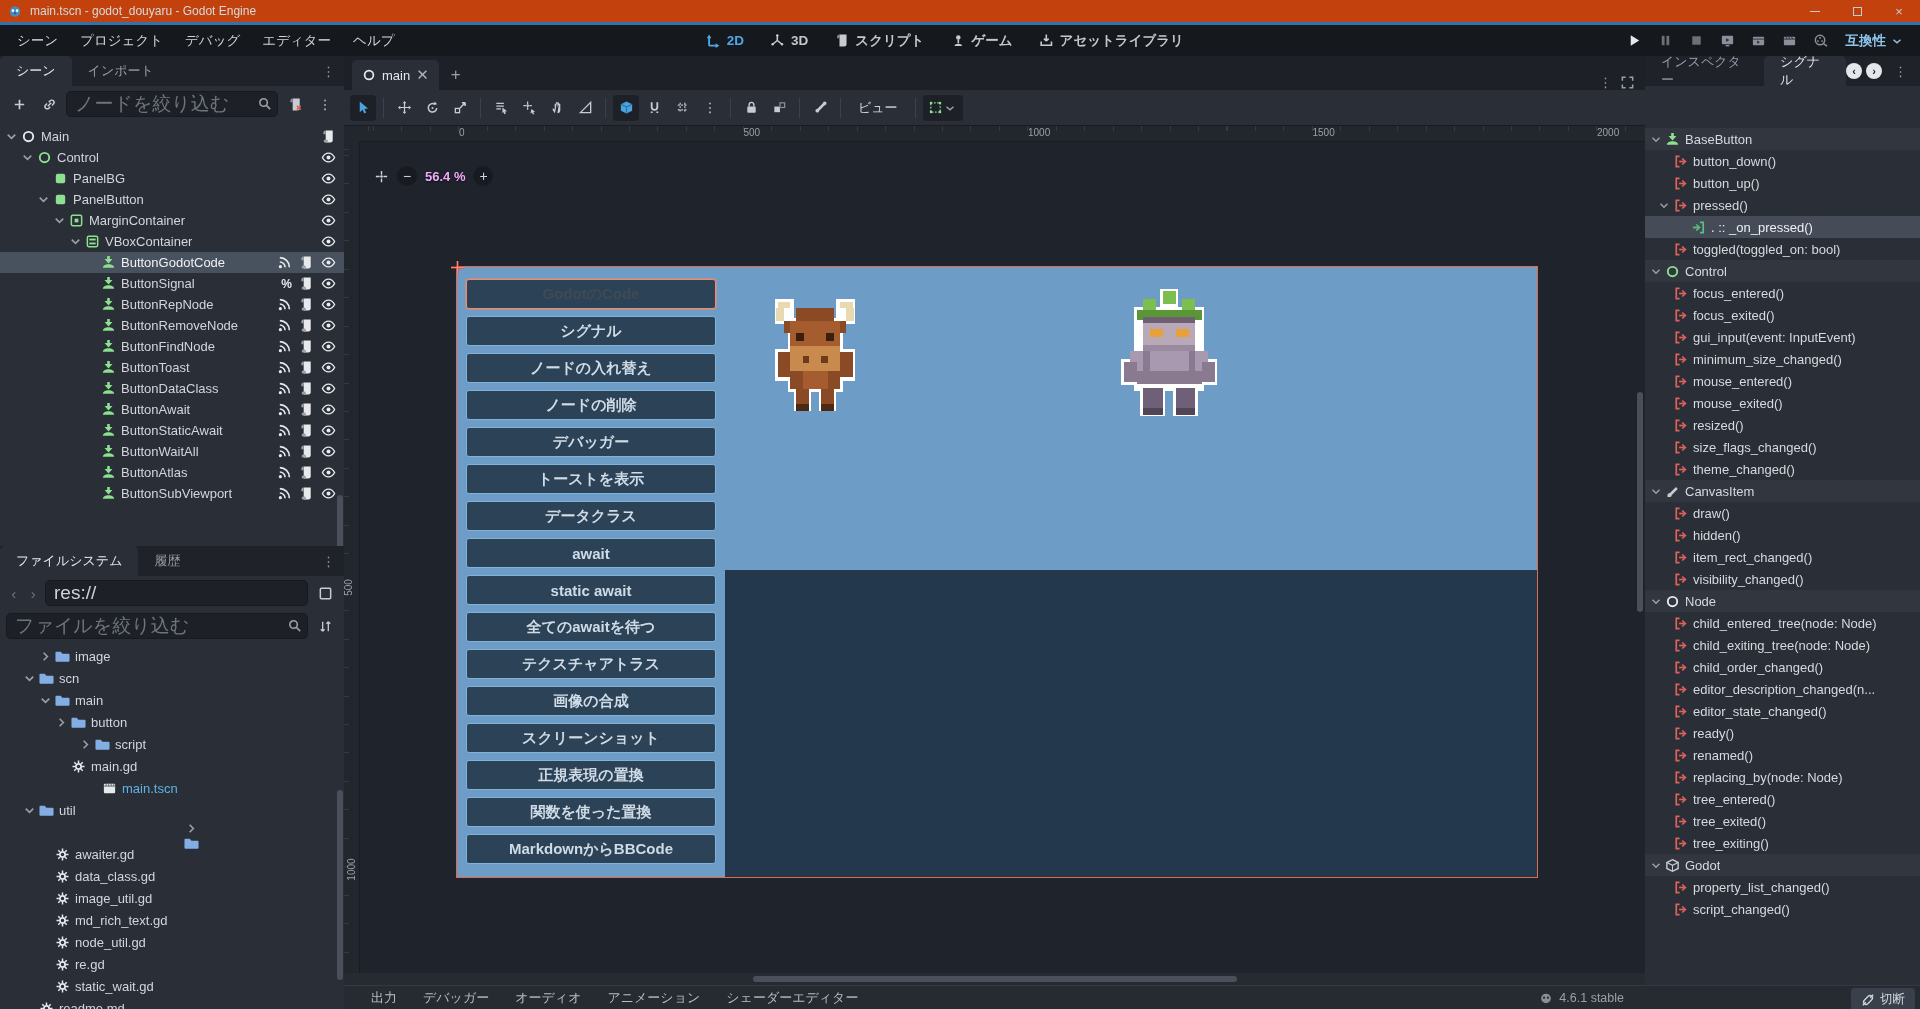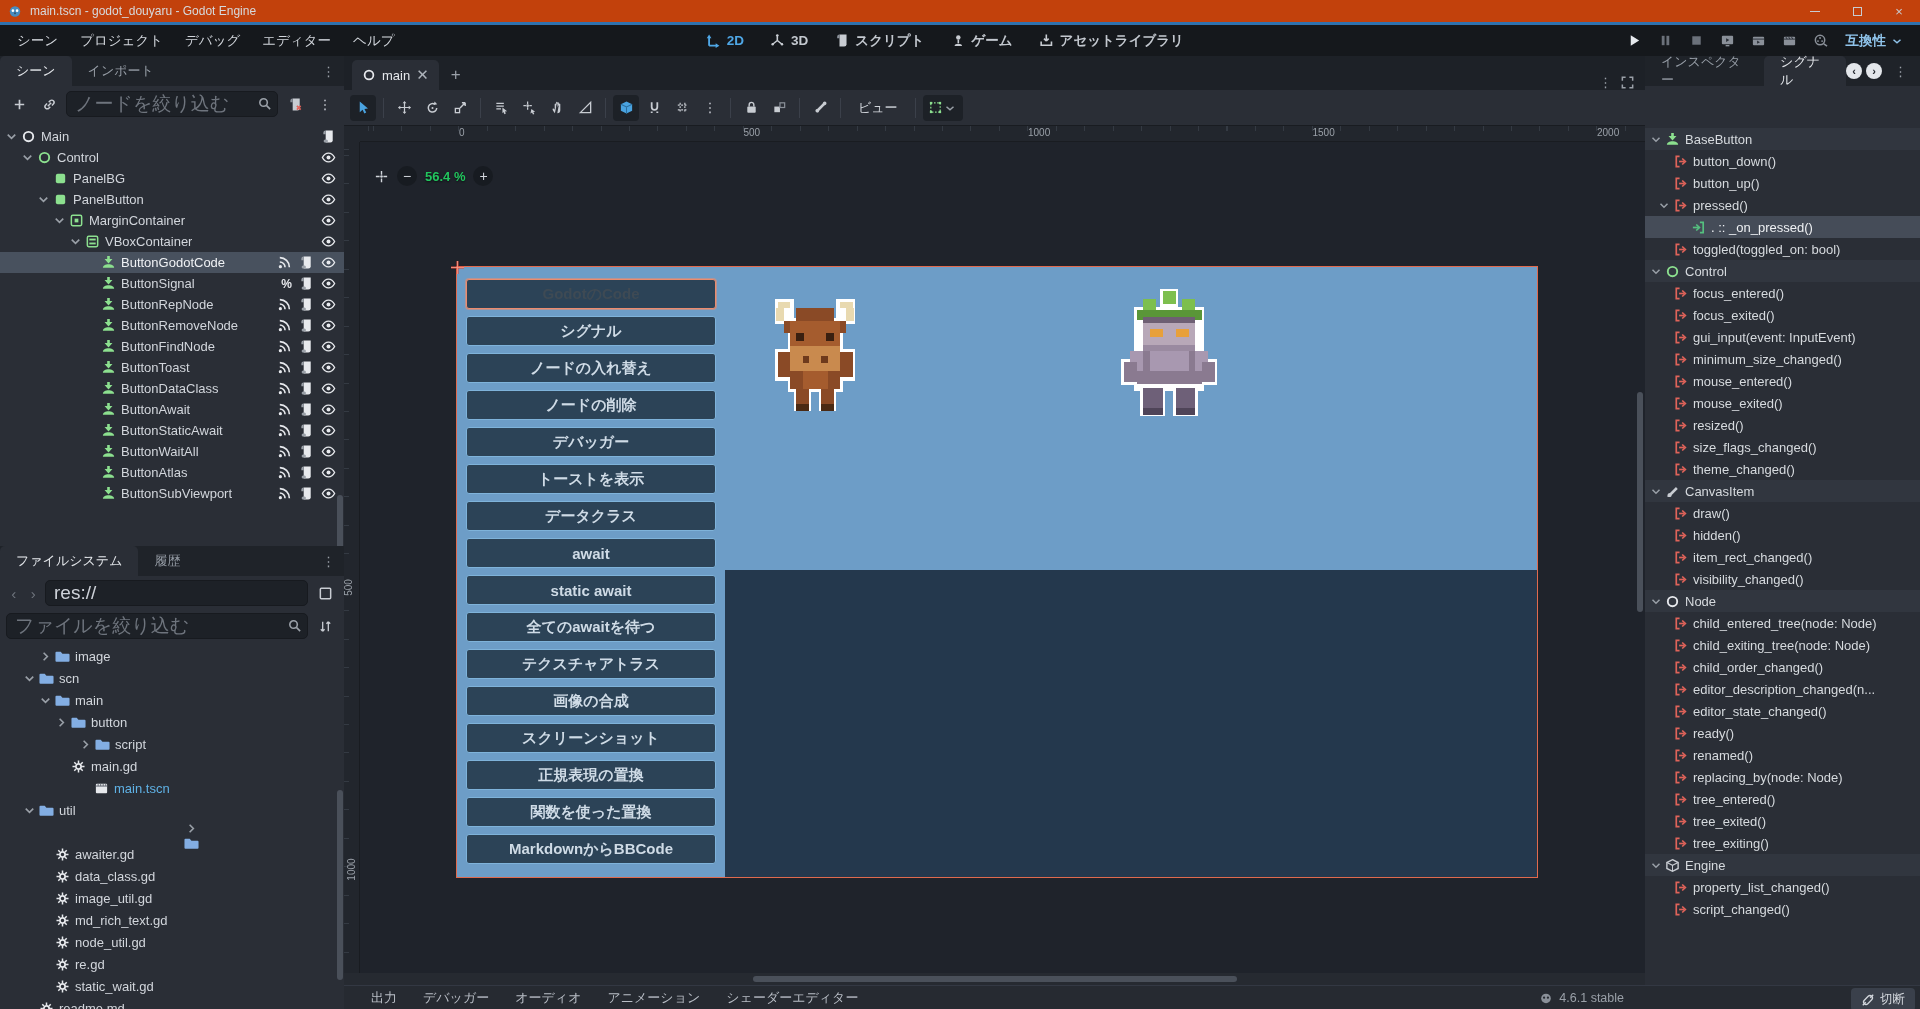--- a/index.html
+++ b/index.html
@@ -80,21 +80,21 @@
   .ruler-h { position:absolute; left:16px; top:70px; right:0; height:16px; background:#22262d; border-bottom:1px solid #191c21;
     background-image:repeating-linear-gradient(to right, #343a43 0 1px, transparent 1px 28.45px); background-position:13px 0; background-size:100% 5px; background-repeat:repeat-x; }
   .ruler-h .rnum { position:absolute; top:1px; font-size:10px; color:#9aa0a8; }
   .ruler-v { position:absolute; left:0; top:86px; width:16px; bottom:12px; background:#22262d; border-right:1px solid #191c21;
     background-image:repeating-linear-gradient(to bottom, #343a43 0 1px, transparent 1px 28.45px); background-position:0 13px; background-size:5px 100%; background-repeat:repeat-y; }
   .ruler-v .rnum { position:absolute; left:-4px; font-size:10px; color:#9aa0a8; transform:rotate(-90deg); }
   .corner { position:absolute; left:0; top:70px; width:16px; height:16px; background:#22262d; }
   .canvas { position:absolute; left:16px; top:86px; right:0; bottom:12px; background:#1f232b; overflow:hidden; }
   .zoombar { position:absolute; left:14px; top:24px; display:flex; align-items:center; gap:8px; z-index:5; }
   .zoombar .zbtn { width:20px; height:20px; border-radius:10px; background:rgba(20,23,28,.65); color:#d2d6dc; display:flex; align-items:center; justify-content:center; font-size:14px; }
-  .zoomlabel { color:#22c55e; font-size:13px; font-weight:bold; text-shadow:0 1px 2px rgba(0,0,0,.6); }
+  .zoomlabel { color:#f0abfc; font-size:13px; font-weight:bold; text-shadow:0 1px 2px rgba(0,0,0,.6); }
   .content { position:absolute; left:97px; top:125px; width:1080px; height:610px; background:#6d9dc7; }
   .content .darkpane { position:absolute; left:268px; top:303px; right:0; bottom:0; background:#24384d; }
   .selrect { position:absolute; inset:-1px; border:1.5px solid #e06a4e; pointer-events:none; z-index:4; }
   .crossmark { position:absolute; left:-7px; top:-7px; z-index:5; }
   .btncol { position:absolute; left:0; top:0; width:268px; height:100%; padding-top:12px; }
   .gbtn { height:30px; margin:0 9px 7px 9px; background:#2c4357; border:1.5px solid #7fb3da; border-radius:3px; display:flex; align-items:center; justify-content:center; font-size:15px; font-weight:bold; color:#cfdbe6; }
   .gbtn.sel { border-color:#ec8c6e; color:#3e4a54; box-shadow:0 0 0 1px rgba(236,140,110,.55); }
   .sprite { position:absolute; }
   .hscroll { position:absolute; left:16px; right:0; bottom:0; height:12px; background:#262a31; }
   .hscroll .thumb { position:absolute; left:393px; width:484px; top:3px; height:6px; border-radius:3px; background:#4a505a; }
@@ -885,21 +885,21 @@
         <div class="trow " style="height: 22px; padding-left: 54px;">
           <span class="nspacer"></span>
           <span class="nicon">
             <svg class="icn" viewBox="0 0 16 16">
               <circle cx="8" cy="8" r="2.8" fill="none" stroke="#e7e9ed" stroke-width="1.9"></circle>
               <path d="M8 1.6v2.6M8 11.8v2.6M1.6 8h2.6M11.8 8h2.6M3.5 3.5l1.8 1.8M10.7 10.7l1.8 1.8M12.5 3.5l-1.8 1.8M5.3 10.7l-1.8 1.8" stroke="#e7e9ed" stroke-width="1.6"></path>
             </svg>
           </span>
           <span class="lbl">main.gd</span>
         </div>
-        <div class="trow blue" style="height: 22px; padding-left: 77px;">
+        <div class="trow blue" style="height: 22px; padding-left: 54px; margin-left: 31px;">
           <span class="nspacer"></span>
           <span class="nicon">
             <svg class="icn" viewBox="0 0 16 16">
               <rect x="2" y="3" width="12" height="10" rx="1" fill="#e7e9ed"></rect>
               <path d="M2 5.4h12" stroke="#565c66"></path>
               <path d="M4.4 3v2.4M7.1 3v2.4M9.8 3v2.4M12.5 3v2.4" stroke="#565c66" stroke-width=".9"></path>
             </svg>
           </span>
           <span class="lbl">main.tscn</span>
         </div>
@@ -1620,21 +1620,21 @@
             <svg class="icn" viewBox="0 0 16 16">
               <path d="M4 6 8 10l4-4" stroke="#9aa0a8" stroke-width="1.7" fill="none"></path>
             </svg>
           </span>
           <span class="nicon">
             <svg class="icn" viewBox="0 0 16 16">
               <path d="M8 1.8 14 4.8v6.4L8 14.2 2 11.2V4.8Z" fill="none" stroke="#c8ccd2" stroke-width="1.5"></path>
               <path d="M2 4.8 8 7.8l6-3M8 7.8v6.4" stroke="#c8ccd2" stroke-width="1.1" fill="none"></path>
             </svg>
           </span>
-          <span class="lbl">Engine</span>
+          <span class="lbl">Godot</span>
         </div>
         <div class="srow" style="padding-left:26px">
           <span class="nicon">
             <svg class="icn" viewBox="0 0 16 16">
               <path d="M7 2.5H3.5v11H7" fill="none" stroke="#e0635a" stroke-width="1.8"></path>
               <path d="M6.5 8h5.5" stroke="#e0635a" stroke-width="1.8"></path>
               <path d="M9.8 4.8 13.2 8 9.8 11.2" fill="none" stroke="#e0635a" stroke-width="1.8"></path>
             </svg>
           </span>
           <span class="lbl">property_list_changed()</span>

